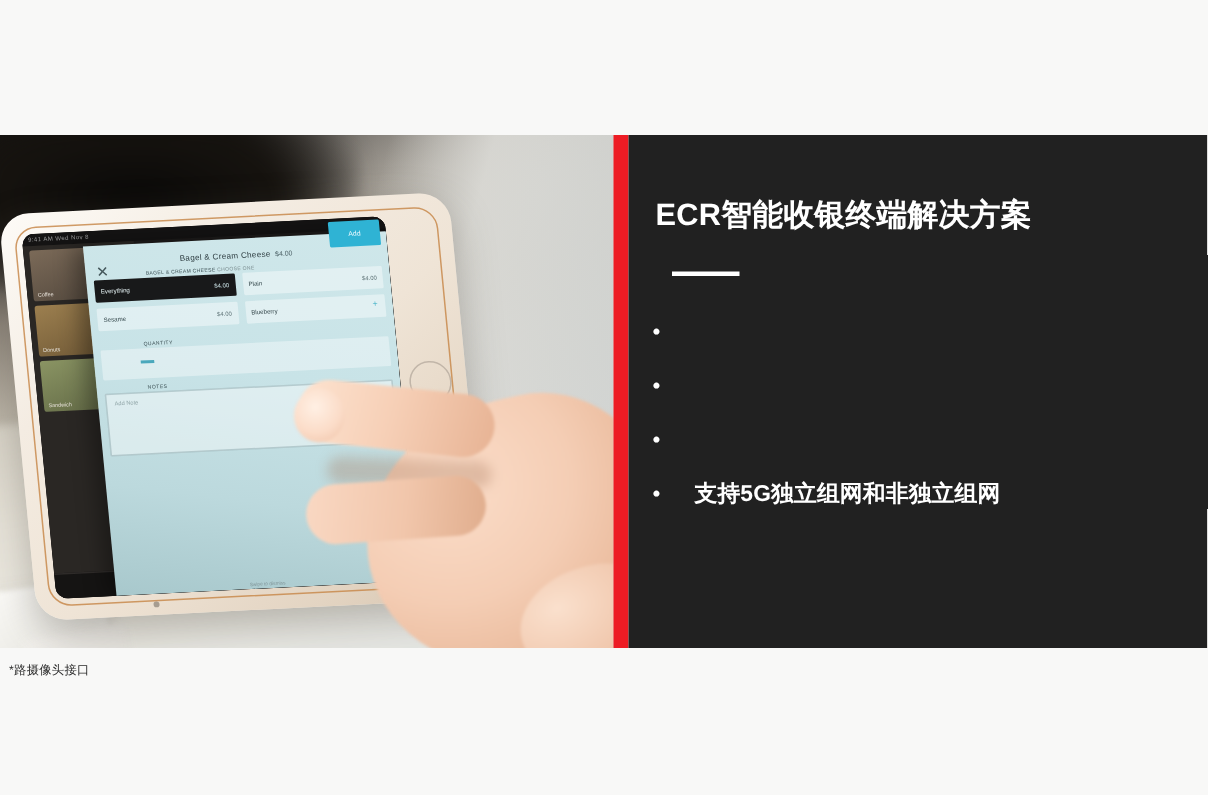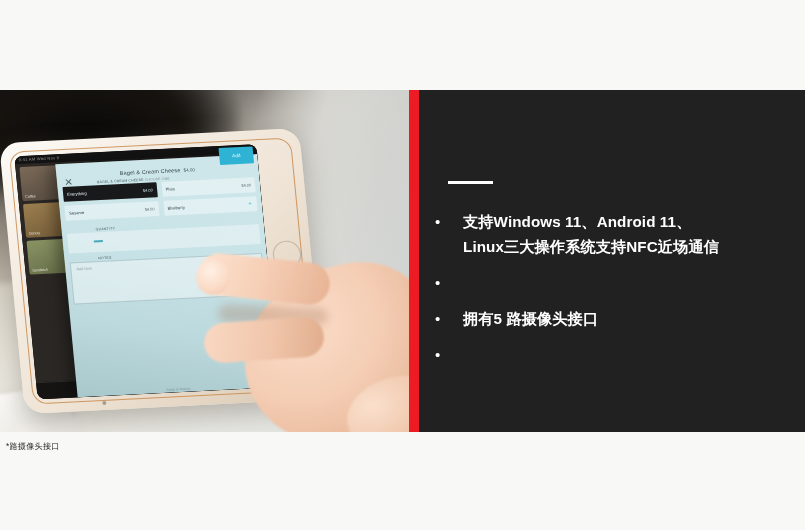--- a/index.html
+++ b/index.html
@@ -589,37 +589,36 @@
         <div class="finger-shadow"></div>
         <div class="finger-mid"></div>
         <div class="finger-index"></div>
         <div class="fingertip"></div>
       </div>
     </div>
 
     <div class="red-bar"></div>
 
     <div class="dark-panel">
+      <div class="panel-title">ECR智能收银终端解决方案</div>
       <div class="title-rule"></div>
 
       <div class="bullets">
         <div class="bullet-row">
           <span class="bullet-dot">•</span>
-          <span class="bullet-text">支持Windows 11、Android 11、
-Linux三大操作系统支持NFC近场通信</span>
         </div>
         <div class="bullet-row">
           <span class="bullet-dot">•</span>
         </div>
         <div class="bullet-row">
           <span class="bullet-dot">•</span>
-          <span class="bullet-text">拥有5 路摄像头接口</span>
         </div>
         <div class="bullet-row">
           <span class="bullet-dot">•</span>
+          <span class="bullet-text">支持5G独立组网和非独立组网</span>
         </div>
       </div>
     </div>
 
   </div>
 
   <div class="footnote">*路摄像头接口</div>
 
 </div>
 

